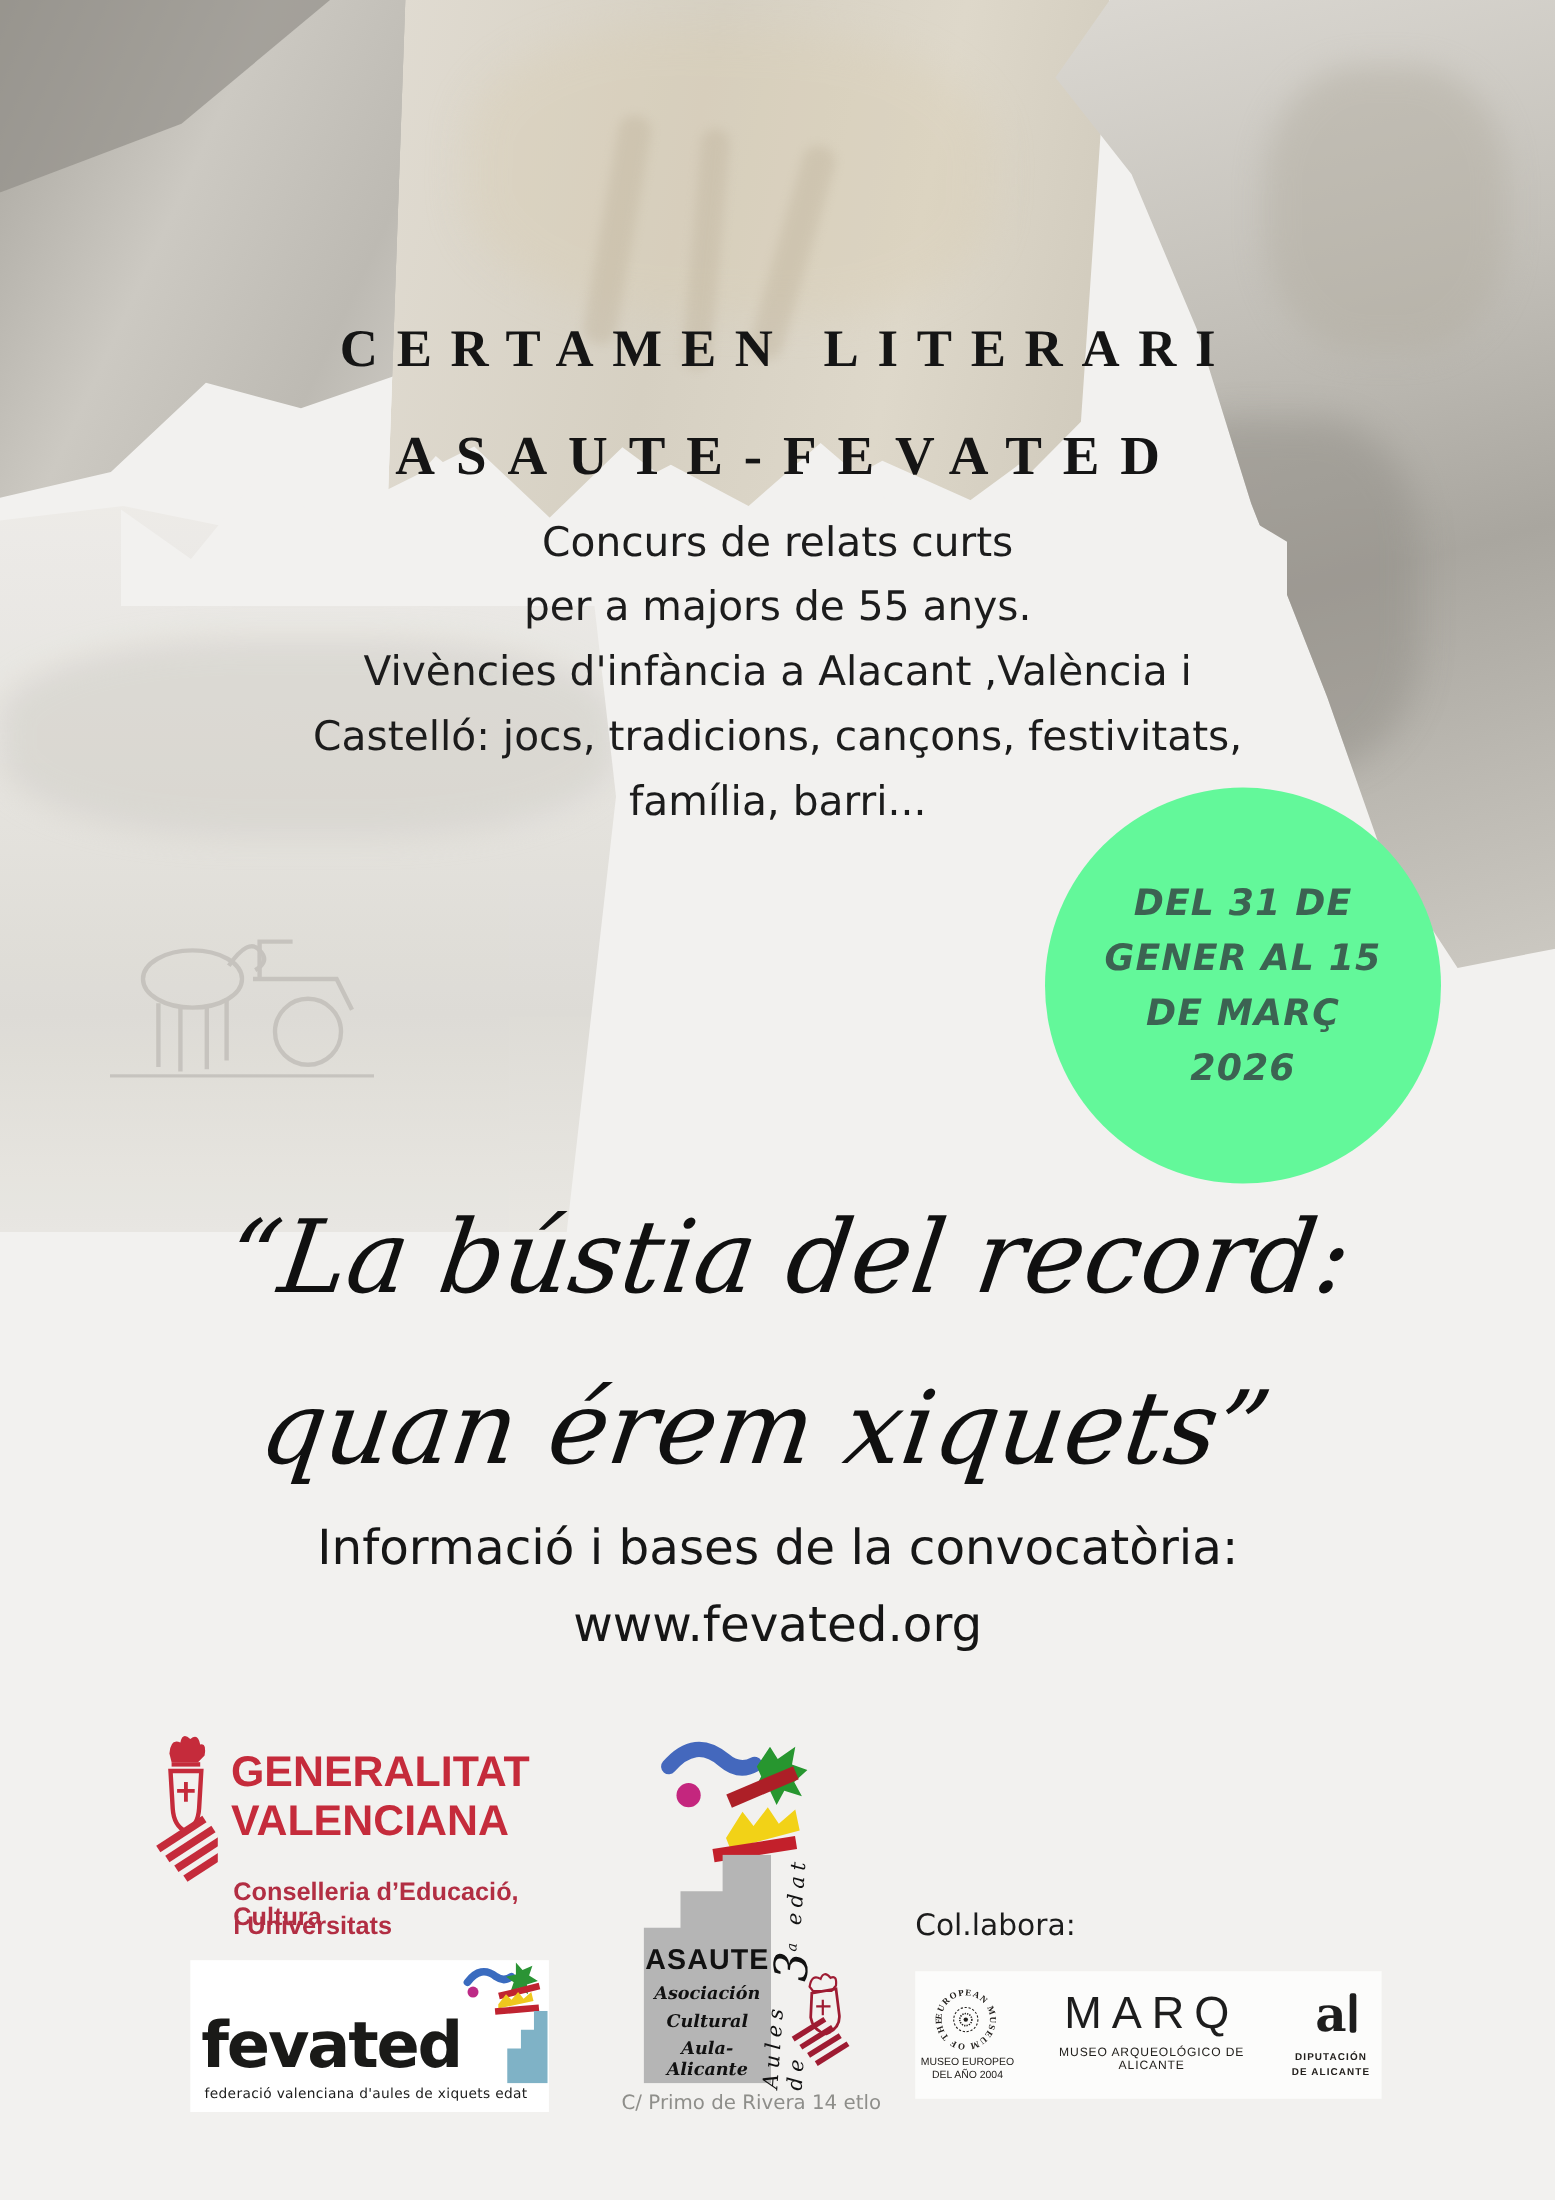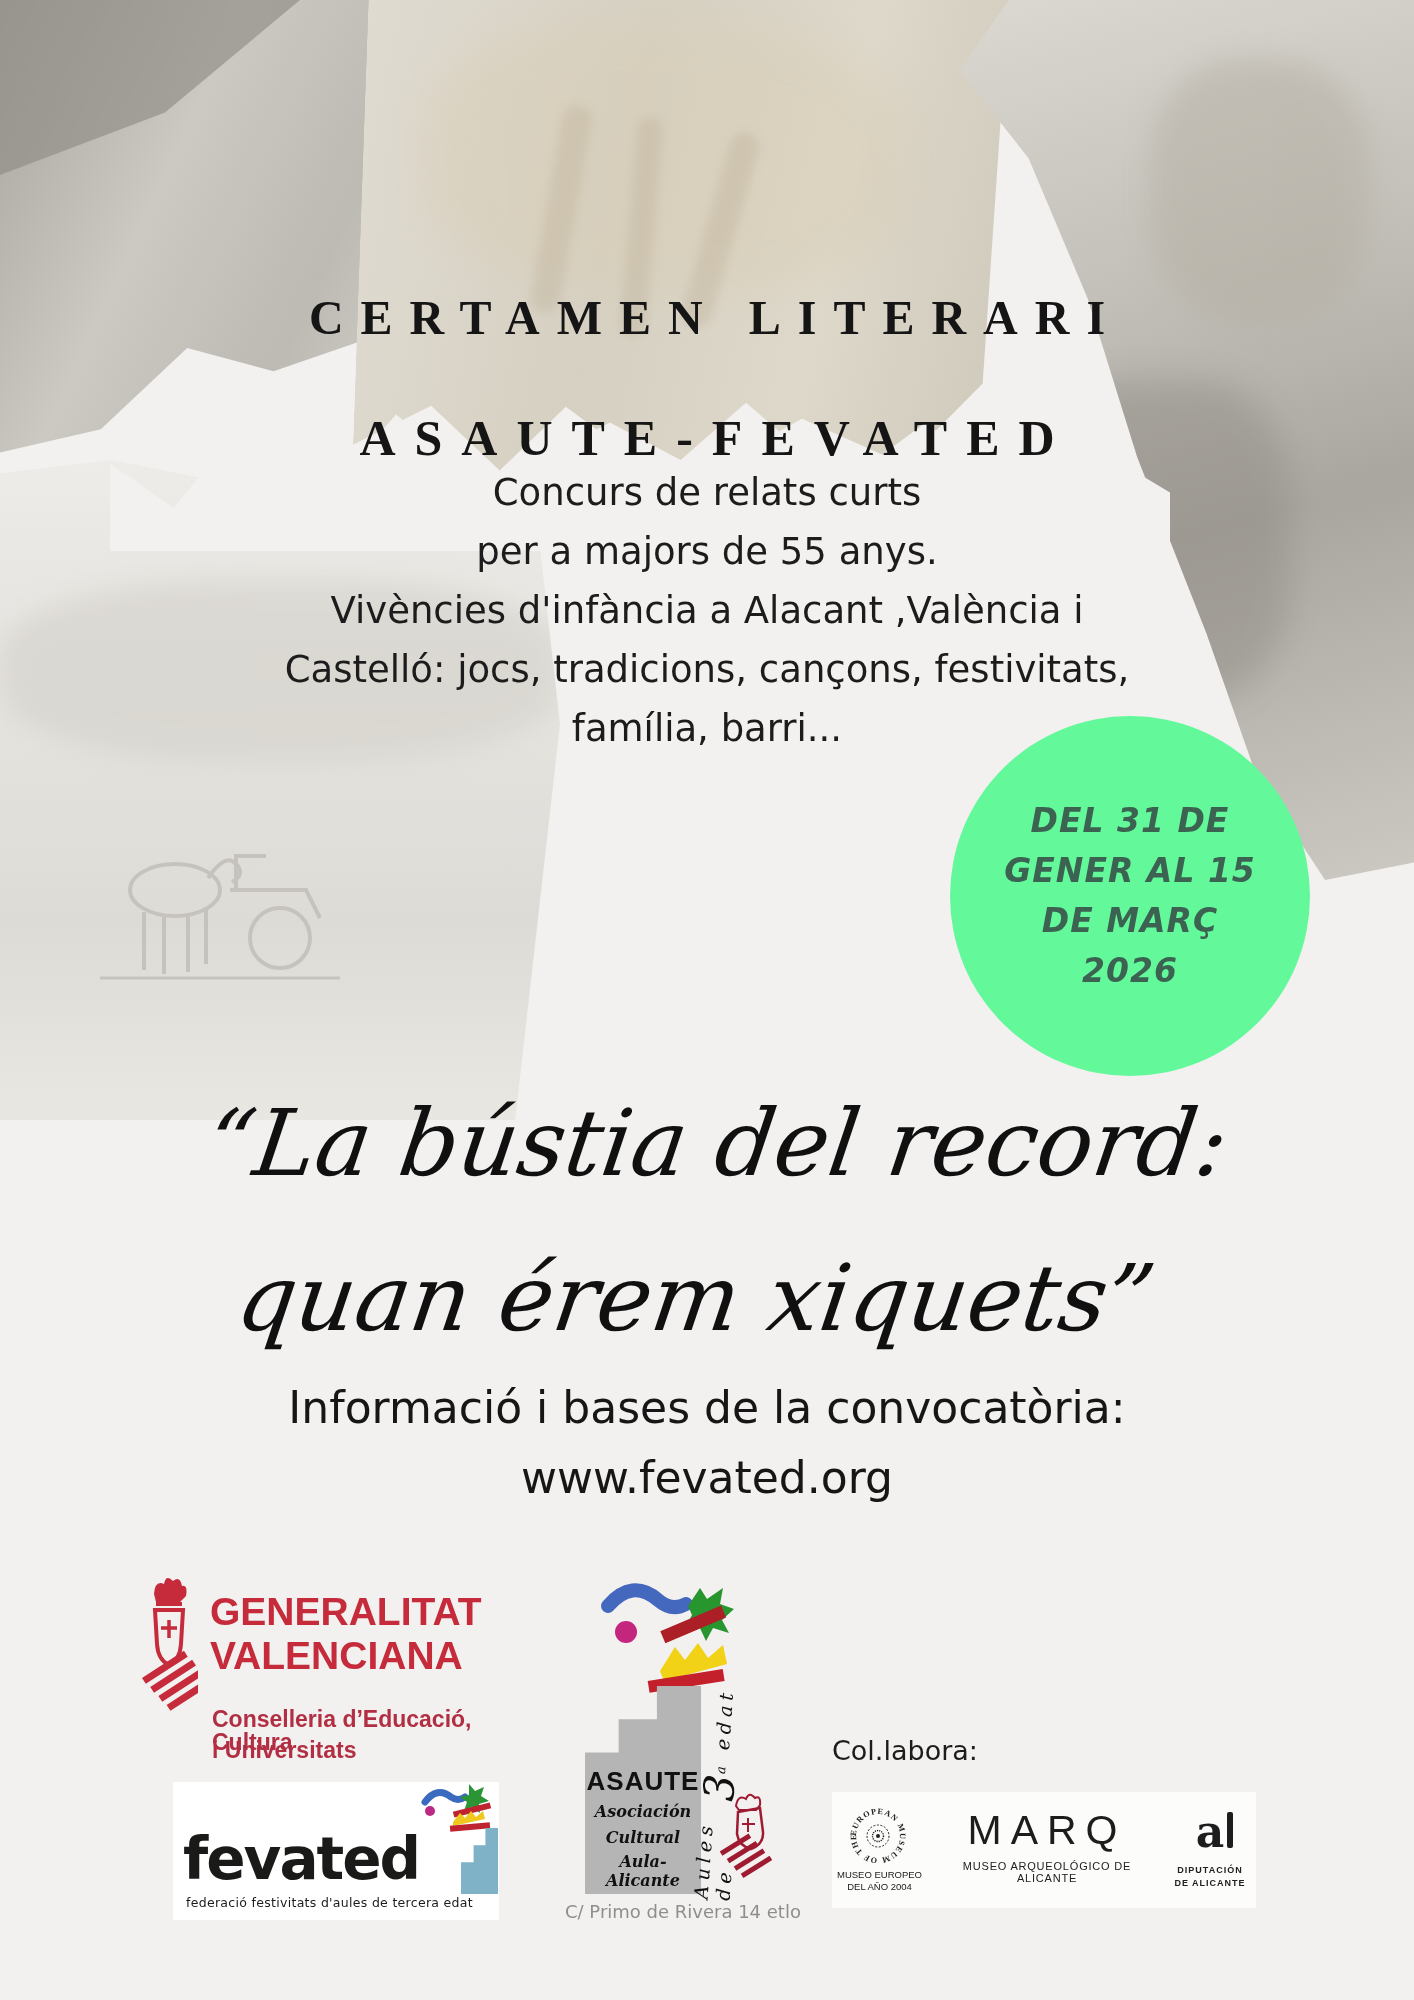--- a/index.html
+++ b/index.html
@@ -48,21 +48,21 @@
     background:#cfccc5; opacity:.55; filter:blur(14px); border-radius:40%;}
   .tear-white{
     position:absolute; z-index:2; left:110px; top:356px; width:1060px; height:195px;
     background:#f2f1ef;
     clip-path:polygon(0 100%,0 55%,6% 78%,12% 38%,20% 72%,27% 30%,35% 68%,43% 26%,52% 62%,60% 24%,69% 66%,77% 34%,85% 72%,92% 44%,100% 70%,100% 100%);
   }
   
   .title{position:absolute; z-index:3; left:0; right:0; text-align:center;
     font-weight:800; color:#151515; line-height:1;font-family:Liberation Serif, serif;}
   .title1{top:294px; font-size:48px; letter-spacing:17px; text-indent:17px;}
-  .title2{top:389px; font-size:50px; letter-spacing:19px; text-indent:19px;margin-top:24px;}
+  .title2{top:389px; font-size:50px; letter-spacing:19px; text-indent:19px;}
   .intro{position:absolute; z-index:3; left:0; right:0; top:463px; text-align:center;
     font-size:37px; line-height:59px; color:#1c1c1c;}
   
   .badge{
     position:absolute; z-index:3; left:950px; top:716px; width:360px; height:360px;
     border-radius:50%;
     display:flex; flex-direction:column; align-items:center; justify-content:center;
     font-size:33px; font-weight:600; line-height:50px; letter-spacing:1px; text-align:center;
   }
   
@@ -213,21 +213,21 @@
       <g transform="rotate(-14 55 28)">
           <rect x="36" y="25" width="38" height="6" fill="#c02330"></rect>
         </g>
       <path d="M36 40 l7 -9 5 5 6 -7 5 6 7 -6 2 8 -32 7 z" fill="#efc81e"></path>
       <g transform="rotate(-5 52 45)">
           <rect x="33" y="42" width="40" height="6" fill="#c02330"></rect>
         </g>
     </svg>
     <div class="fev-stair" style="background:#7fb2c6;"></div>
     <div class="fev-word">fevated</div>
-    <div class="fev-sub">federació festivitats d'aules de tercera edat</div>
+    <div class="fev-sub">federació valenciana d'aules de xiquets edat</div>
   </div>
 
   <svg class="asa-confetti" viewBox="0 0 195 118">
     <path d="M20 30 Q44 2 70 24 Q84 36 98 28" stroke="#4468bd" stroke-width="14" fill="none" stroke-linecap="round"></path>
     <path d="M100 30 l12 -18 7 11 16 -11 -3 16 14 5 -12 11 7 13 -16 -5 -7 13 -7 -15 -14 2 7 -13 z" fill="#27962f"></path>
     <circle cx="38" cy="56" r="11" fill="#c4267e"></circle>
     <g transform="rotate(-23 105 48)">
         <rect x="72" y="42" width="66" height="13" fill="#ad1f27"></rect>
       </g>
     <path d="M72 95 l15 -24 10 13 13 -17 10 15 15 -13 4 19 -63 17 z" fill="#f2d217"></path>

